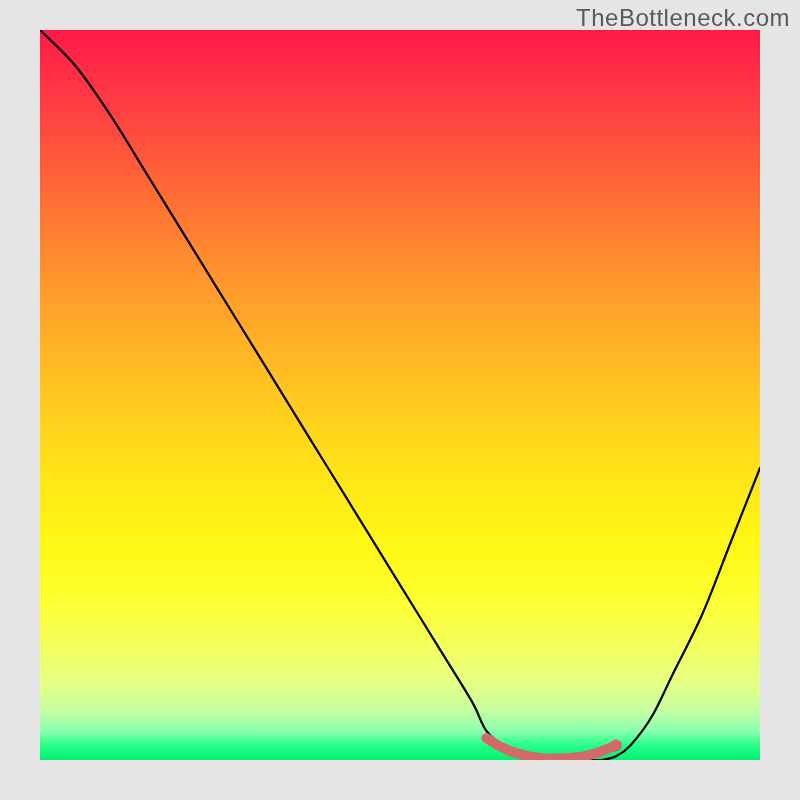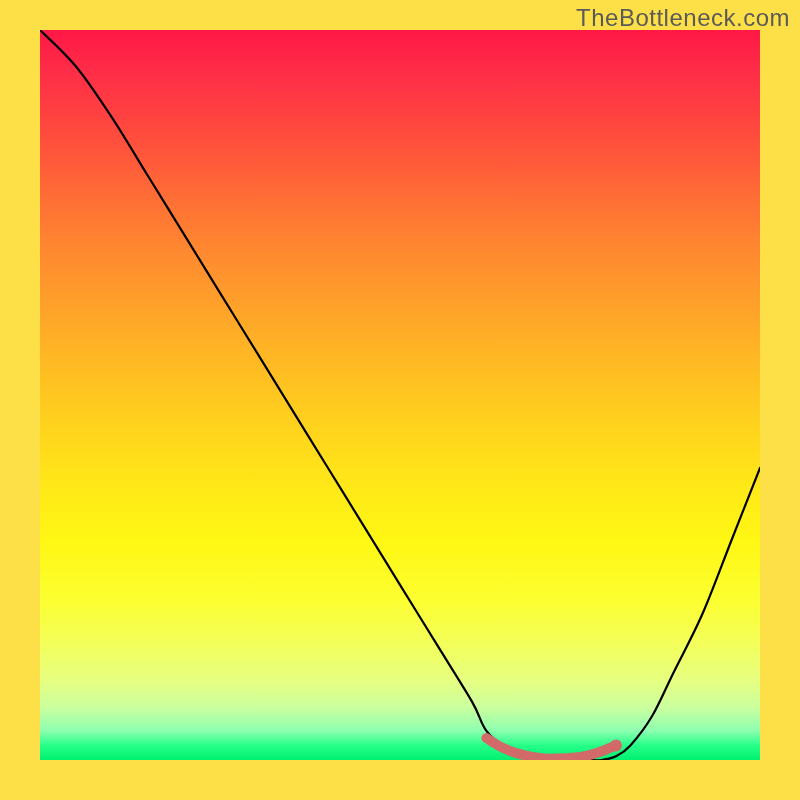--- a/index.html
+++ b/index.html
@@ -1,21 +1,21 @@
 <!DOCTYPE html>
 <html><head>
 <meta charset="utf-8">
 <style>
   * { margin: 0; padding: 0; box-sizing: border-box; }
   html, body { width: 800px; height: 800px; overflow: hidden; background: #000; }
   .chart-container {
     position: relative;
     width: 800px;
     height: 800px;
-    background: #fde047;
+    background: #e5e5e5;
     text-align: center;
   }
   .watermark {
     position: absolute;
     top: 4px;
     right: 10px;
     font-family: Arial, Helvetica, sans-serif;
     font-size: 24px;
     font-weight: 500;
     color: #5a5a5a;

